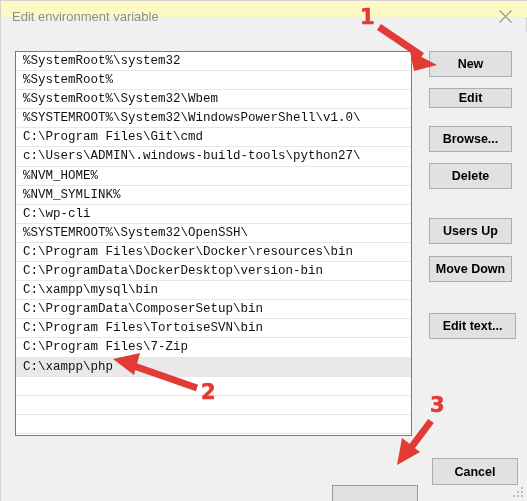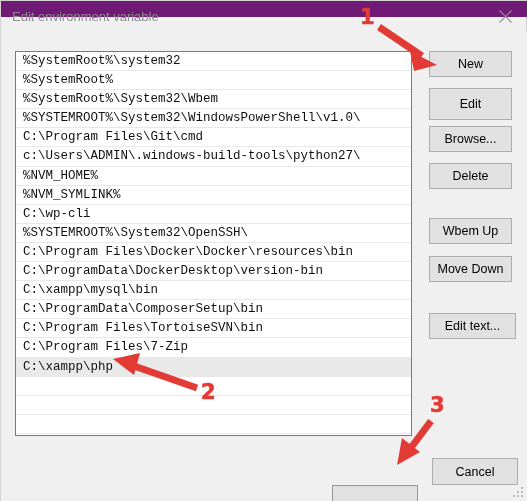--- a/index.html
+++ b/index.html
@@ -24,21 +24,21 @@
     background: #f0f0f0;
     box-sizing: border-box;
     border: 1px solid #d3d3d3;
   }
   
   #titlebar {
     position: absolute;
     left: 0; top: 0;
     width: 527px;
     height: 16px;
-    background: #701a75;
+    background: #fef9c3;
     box-sizing: border-box;
   }
   #title-text {
     position: absolute;
     left: 11px;
     top: 8px;
     font-size: 13px;
     color: #8d8d8d;
     font-family: "Liberation Sans", sans-serif;
     white-space: nowrap;
@@ -105,23 +105,24 @@
     font-size: 12.5px;
     color: #000000;
     font-family: "Liberation Sans", sans-serif;
     text-align: center;
     cursor: default;
     padding: 0;
     display: flex;
     align-items: center;
     justify-content: center;
     user-select: none;
+    font-weight: bold;
   }
   #btn-new      { left: 428px; top: 19px;  width: 83px; height: 26px; }
-  #btn-edit     { left: 428px; top: 56px;  width: 83px; height: 32px; text-align: center; }
+  #btn-edit     { left: 428px; top: 56px;  width: 83px; height: 20px; text-align: center; }
   #btn-browse   { left: 428px; top: 94px;  width: 83px; height: 26px; text-align: right; }
   #btn-delete   { left: 428px; top: 131px; width: 83px; height: 26px; }
   #btn-moveup   { left: 428px; top: 186px; width: 83px; height: 26px; }
   #btn-movedown { left: 428px; top: 224px; width: 83px; height: 26px; }
   #btn-edittext { left: 428px; top: 281px; width: 87px; height: 26px; }
   #btn-ok       { left: 331px; top: 426px; width: 86px; height: 43px; margin-top: 27px; }
   #btn-cancel   { left: 431px; top: 426px; width: 86px; height: 27px; }
   #btn-ok { border-color: #999999; }
   
   #resize-grip {
@@ -189,21 +190,21 @@
         <div class="path-row selected">C:\xampp\php</div>
         <div class="path-row empty">&nbsp;</div>
         <div class="path-row empty">&nbsp;</div>
         <div class="path-row empty">&nbsp;</div>
       </div>
 
     <button class="btn" id="btn-new">New</button>
     <button class="btn" id="btn-edit">Edit</button>
     <button class="btn" id="btn-browse">Browse...</button>
     <button class="btn" id="btn-delete">Delete</button>
-    <button class="btn" id="btn-moveup">Wbem Up</button>
+    <button class="btn" id="btn-moveup">Users Up</button>
     <button class="btn" id="btn-movedown">Move Down</button>
     <button class="btn" id="btn-edittext">Edit text...</button>
 
     <button class="btn" id="btn-ok">OK</button>
     <button class="btn" id="btn-cancel">Cancel</button>
 
     <svg id="resize-grip" viewBox="0 0 14 14">
       <rect x="10" y="2" width="2" height="2" fill="#bdbdbd"></rect>
       <rect x="6" y="6" width="2" height="2" fill="#bdbdbd"></rect>
       <rect x="10" y="6" width="2" height="2" fill="#bdbdbd"></rect>

